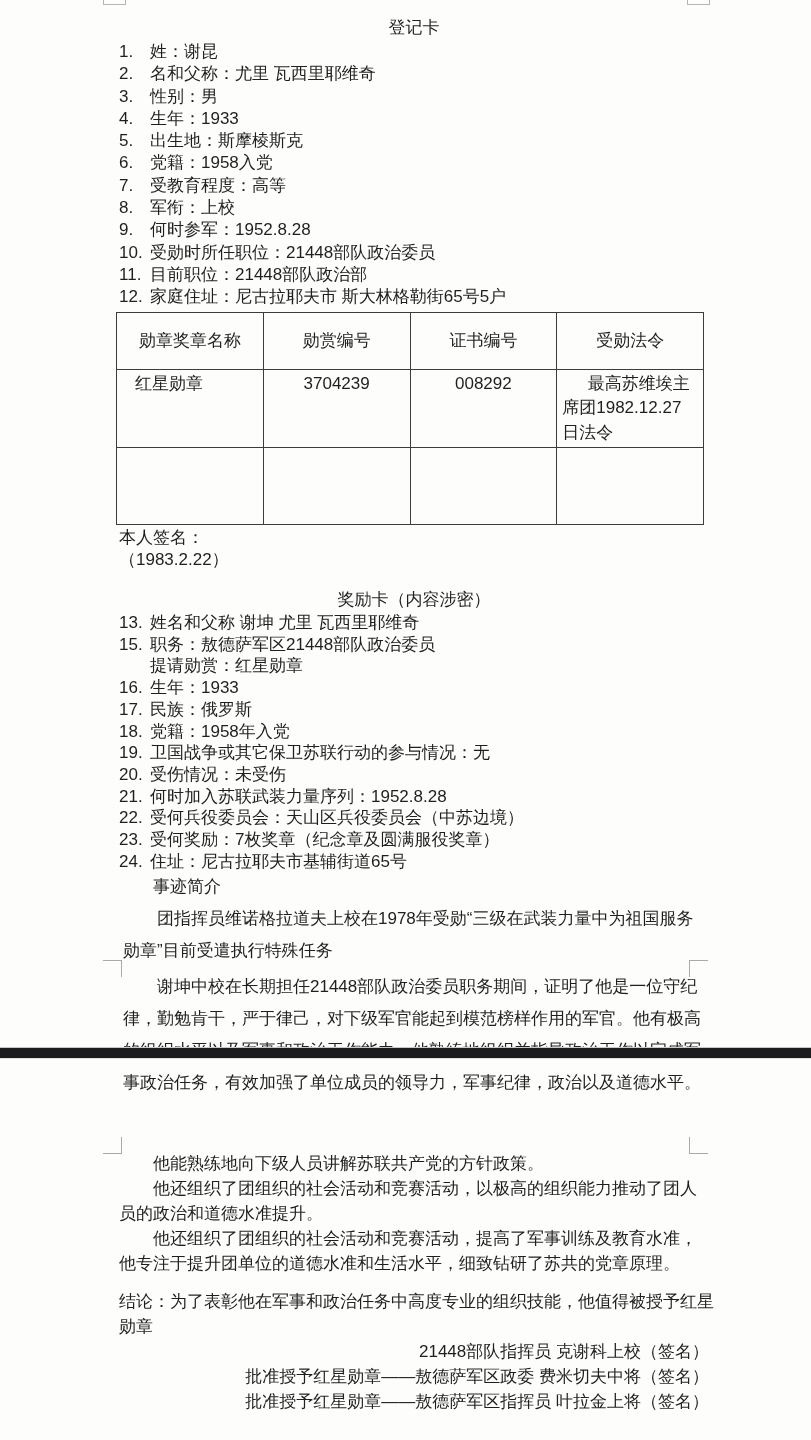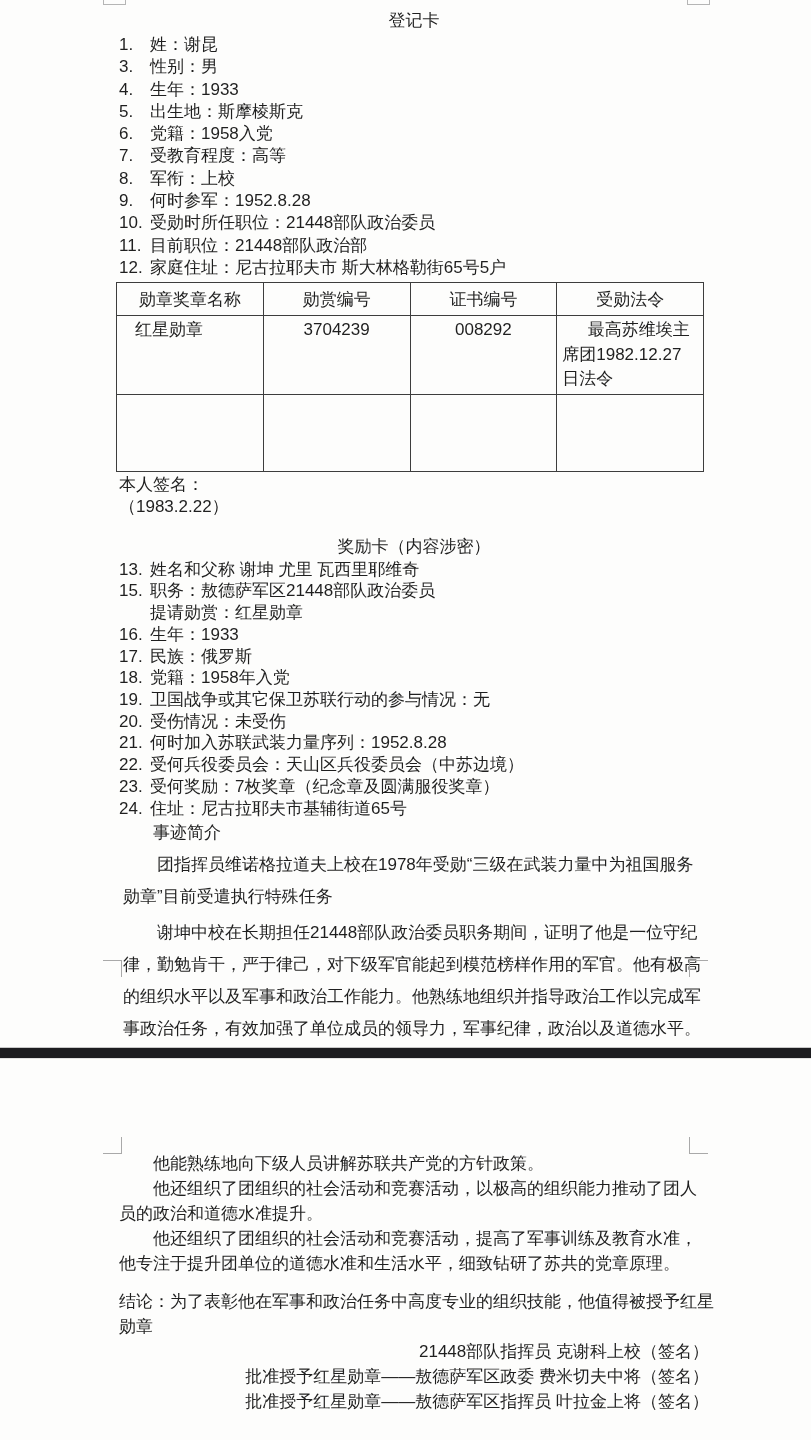--- a/index.html
+++ b/index.html
@@ -3,32 +3,32 @@
 <meta charset="utf-8">
 <style>
   html,body{margin:0;padding:0;}
   body{
     width:811px;height:1440px;position:relative;overflow:hidden;
     background:#fdfdfc;
     font-family:"Liberation Sans",sans-serif;
     color:#1f1f1f;font-weight:500;font-size:17px;
   }
   
-  .p1-content{position:absolute;left:119px;top:8px;width:590px;}
+  .p1-content{position:absolute;left:119px;top:15px;width:590px;}
   .p2-content{position:absolute;left:119px;top:1151px;width:590px;}
   .doc-title{line-height:26px;text-align:center;}
   .award-title{line-height:24px;text-align:center;margin-top:17px;}
   
   .num-list .li{line-height:22.3px;white-space:nowrap;}
   .award-list .li{line-height:21.7px;}
   .li .n{display:inline-block;width:31px;}
   
   table.medals{border-collapse:collapse;table-layout:fixed;width:588px;margin:3px 0 0 -3px;}
   table.medals th,table.medals td{border:1px solid #3d3d3d;font-weight:inherit;}
-  table.medals thead th{height:24px;text-align:center;padding:4px;}
+  table.medals thead th{height:24px;text-align:center;padding:16px;}
   table.medals tbody td{vertical-align:top;text-align:center;line-height:24.5px;padding:2px 5px;}
   table.medals tbody tr.data-row{height:77px;}
   table.medals td.cell-name{text-align:left;padding-left:18px;}
   table.medals td.cell-decree{text-align:left;text-indent:1.5em;}
   
   .sig-block{margin-top:2px;}
   .sig-block div{line-height:22px;}
   
   .deeds{margin-top:2px;}
   .deeds .heading{line-height:24px;text-indent:2em;}
@@ -59,20 +59,21 @@
 <div class="edge-mark edge-mark-right"></div>
 
 <div class="p1-content">
 
   <div class="doc-title">登记卡</div>
 
   <div class="num-list">
 
       <div class="li"><span class="n">1.</span><span class="t">姓：谢昆</span></div>
 
+      <div class="li"><span class="n">2.</span><span class="t">名和父称：尤里 瓦西里耶维奇</span></div>
 
       <div class="li"><span class="n">3.</span><span class="t">性别：男</span></div>
 
       <div class="li"><span class="n">4.</span><span class="t">生年：1933</span></div>
 
       <div class="li"><span class="n">5.</span><span class="t">出生地：斯摩棱斯克</span></div>
 
       <div class="li"><span class="n">6.</span><span class="t">党籍：1958入党</span></div>
 
       <div class="li"><span class="n">7.</span><span class="t">受教育程度：高等</span></div>

